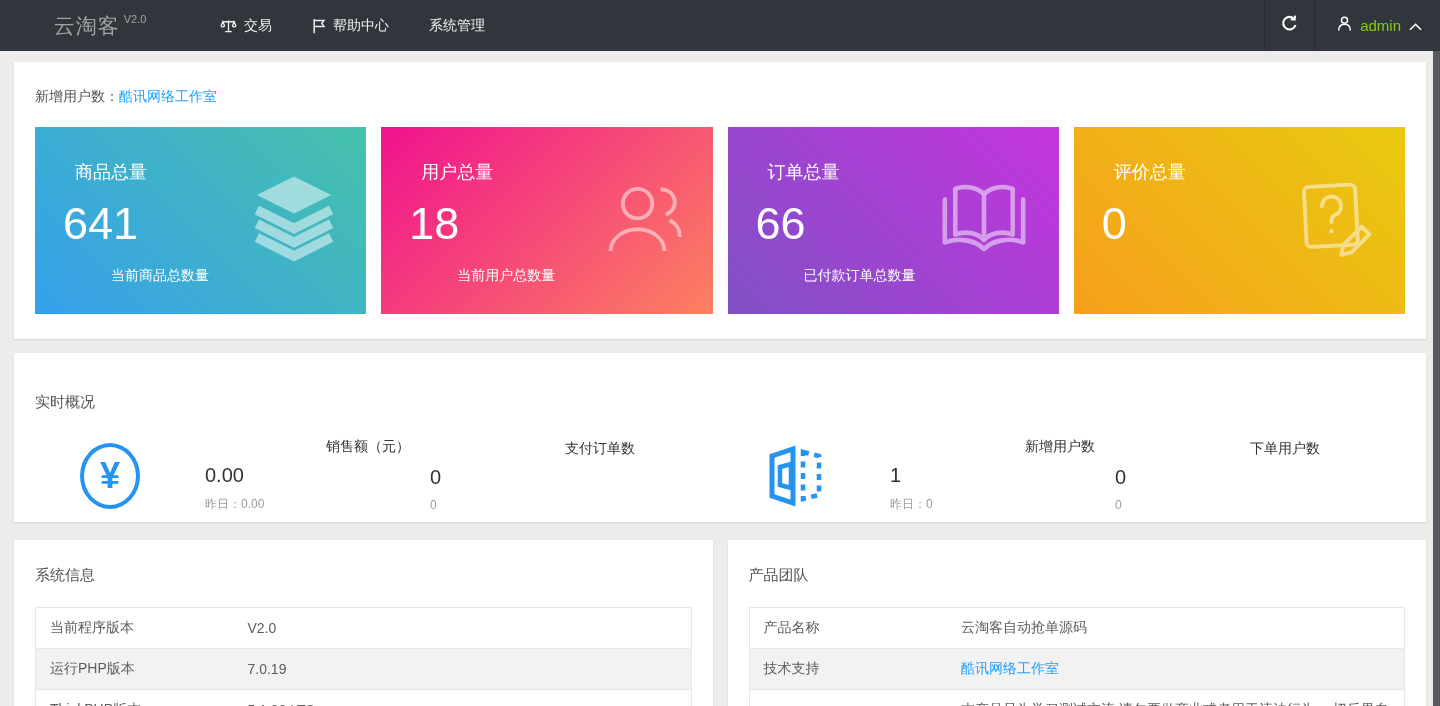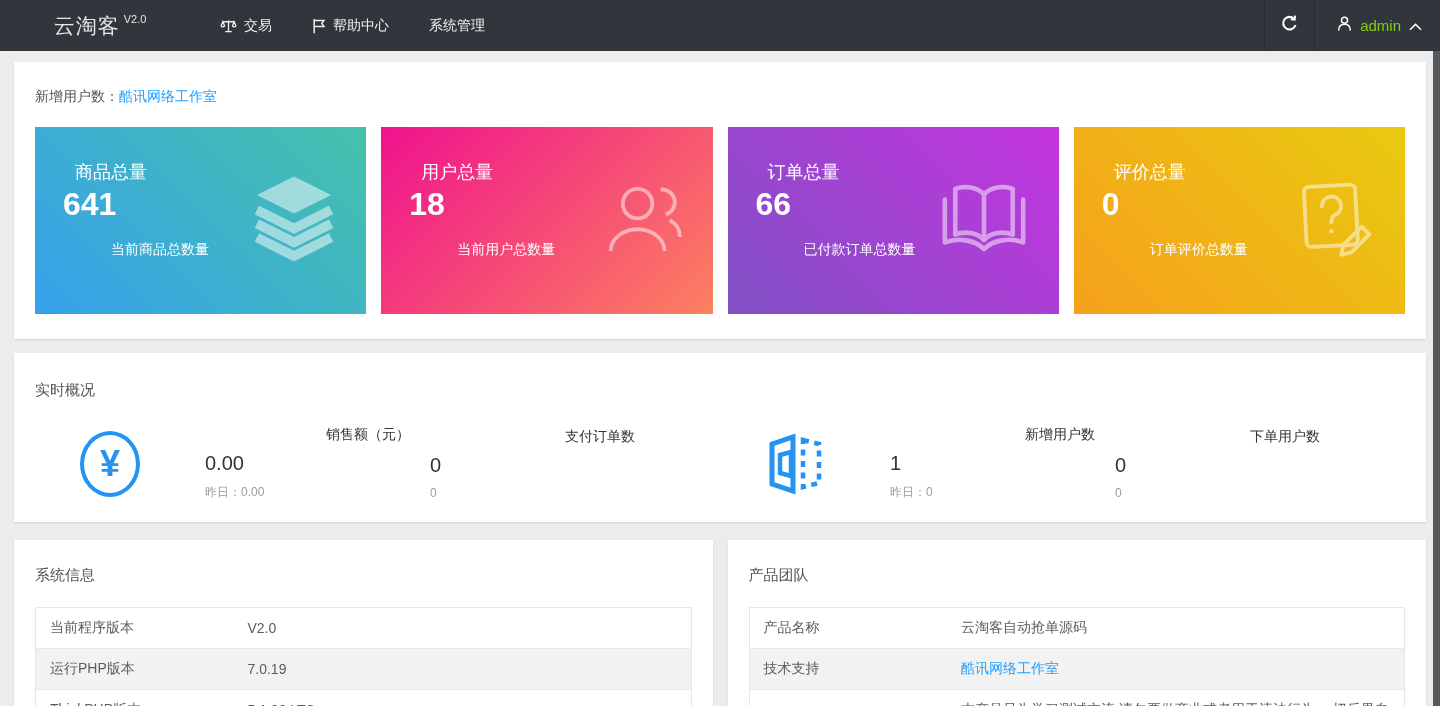--- a/index.html
+++ b/index.html
@@ -9,21 +9,21 @@
     font-family:"Liberation Sans","DejaVu Sans",sans-serif;
     color:#555;
   }
   
   .topbar {
     height:51px; background:var(--navbar-bg,#31353c);
     display:flex; align-items:stretch; position:relative; z-index:5;
   }
   .logo {
     width:200px; display:flex; align-items:center; justify-content:center;
-    color:#e5e5e5; font-size:21px; letter-spacing:1px;
+    color:#a3a3a3; font-size:21px; letter-spacing:1px;
   }
   .logo sup { font-size:11px; margin-left:4px; top:-7px; position:relative; letter-spacing:0; }
   .nav { display:flex; align-items:stretch; }
   .nav-item {
     display:flex; align-items:center; gap:7px; padding:0 20px;
     color:#f0f0f0; font-size:14px; cursor:pointer;
   }
   .nav-item.active { background:var(--active-tab,#18a68f); }
   .nav-item svg { display:block; }
   .topbar-right { margin-left:auto; display:flex; align-items:stretch; }
@@ -46,25 +46,25 @@
   .panel {
     background:#fff; box-shadow:0 1px 2px rgba(0,0,0,0.1);
   }
   .panel-top { padding:21px 21px 25px; }
   .support-line { font-size:14px; color:#555; margin:5px 0 0; }
   .support-line a { color:var(--link-blue,#1e9fff); text-decoration:none; cursor:pointer; }
   
   .cards { display:grid; grid-template-columns:repeat(4,1fr); gap:15px; margin-top:21px; }
   .stat-card { position:relative; height:187px; padding:33px 28px; color:#fff; overflow:hidden; }
   .stat-title { font-size:18px;margin-left:12px; }
-  .stat-value { font-size:32px; font-weight:700; line-height:1; margin-top:4px; }
+  .stat-value { font-size:45px; font-weight:400; line-height:1; margin-top:17px; }
   .stat-sub { font-size:14px; margin-top:21px;margin-left:48px; }
   .stat-icon { position:absolute; right:28px; top:50%; transform:translateY(-50%); opacity:.5; }
   
-  .panel-rt { margin-top:14px; height:169px; padding:28px 21px; }
+  .panel-rt { margin-top:14px; height:169px; padding:40px 21px; }
   .panel-heading { font-size:15px; color:#555; }
   .rt-row { display:flex; margin-top:26px; }
   .rt-half { flex:1; display:flex; align-items:center; }
   .rt-iconbox { width:150px; display:flex; align-items:center; justify-content:center; }
   .yen-circle {
     width:60px; height:66px; border:4px solid var(--icon-blue,#2493f2); border-radius:50%;
     display:flex; align-items:center; justify-content:center;
     color:var(--icon-blue,#2493f2); font-size:36px; font-weight:bold;
   }
   .rt-stat { width:225px; padding-left:20px; }
@@ -190,21 +190,20 @@
             <path d="M36 9 C31 3.5 21 2 14 5 L14 40 C21 37 31 38.5 36 44 C41 38.5 51 37 58 40 L58 5 C51 2 41 3.5 36 9 Z"></path>
             <path d="M36 9 V44"></path>
             <path d="M6 13 V46 C16 42 29 44 36 51 C43 44 56 42 66 46 V13"></path>
           </svg>
         </span>
       </div>
 
       <div class="stat-card" style="background: linear-gradient(45deg, rgb(246, 160, 28), rgb(233, 202, 16));">
         <div class="stat-title">评价总量</div>
         <div class="stat-value">0</div>
-        <div class="stat-sub">订单评价总数量</div>
         <span class="stat-icon">
           <svg width="82" height="82" viewBox="0 0 64 64" fill="none" stroke="#fff" stroke-width="3" stroke-linejoin="round">
             <rect x="8" y="6" width="40" height="47" rx="4" transform="rotate(-3 28 30)"></rect>
             <path d="M21 22 a7.5 7.5 0 1 1 10 7 q-2.6 1.6 -2.6 5.5" stroke-linecap="round"></path>
             <circle cx="28.4" cy="41.5" r="1.7" fill="#fff" stroke="none"></circle>
             <path d="M38 52 L52 38 L58 44 L44 58 L36 60 Z"></path>
           </svg>
         </span>
       </div>
 

